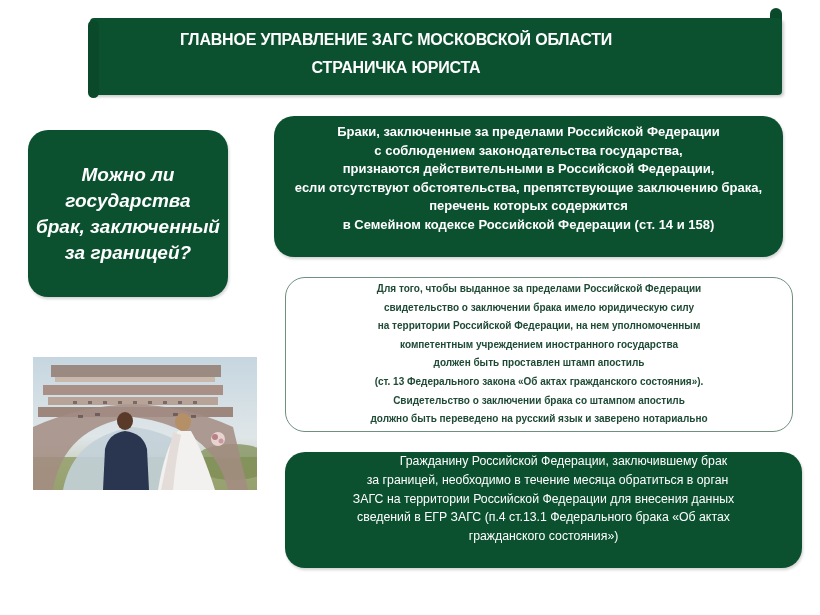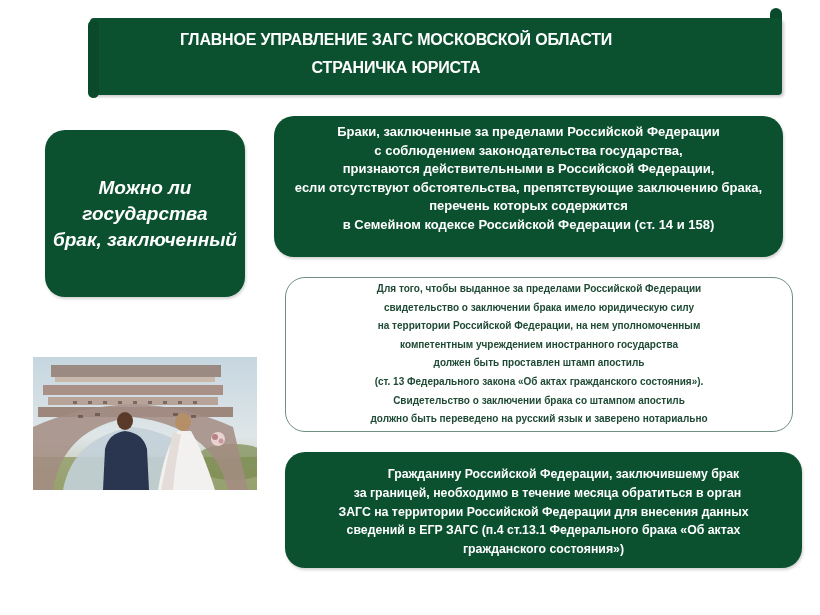--- a/index.html
+++ b/index.html
@@ -32,40 +32,40 @@
     .banner-text .l2 { padding-right: 80px; }
 
     .box {
       position: absolute; border-radius: 20px;
     }
     .green {
       background: #0b5130; color: #ffffff;
       box-shadow: 1px 2px 3px rgba(0,0,0,0.18);
     }
     .question {
-      left: 45px; top: 130px; width: 200px; height: 167px;
+      left: 28px; top: 130px; width: 200px; height: 167px;
       display: flex; align-items: center; justify-content: center;
       text-align: center; font-weight: bold; font-style: italic;
       font-size: 19px; line-height: 26px;
     }
     .info1 {
       left: 274px; top: 116px; width: 509px; height: 141px;
       text-align: center; font-weight: bold; font-size: 13px; line-height: 18.6px;
       padding-top: 7px; box-sizing: border-box;
     }
     .info2 {
       left: 285px; top: 277px; width: 508px; height: 155px;
       border: 1.5px solid #6f8f7f; background: #fff; color: #1f4a35;
       text-align: center; font-weight: bold; font-size: 10px; line-height: 18.6px;
       padding-top: 2px; box-sizing: border-box;
     }
     .info3 {
       left: 285px; top: 452px; width: 517px; height: 116px;
-      text-align: center; font-weight: bold; font-size: 12.3px; line-height: 18.8px;
-      padding-top: 13px; box-sizing: border-box;
+      text-align: center; font-weight: normal; font-size: 12.3px; line-height: 18.8px;
+      box-sizing: border-box;
     }
     .line { white-space: nowrap; }
     .info3 .line1 { padding-left: 40px; }
     .info3 .line2 { padding-left: 8px; }
 
     
     .photo {
       position: absolute; left: 33px; top: 357px; width: 224px; height: 133px;
       overflow: hidden;
       background: linear-gradient(180deg, #c9d7df 0%, #dbe3e6 45%, #a7ac86 78%, #7c8a55 100%);
@@ -82,20 +82,21 @@
     <div class="l2">СТРАНИЧКА ЮРИСТА</div>
   </div>
 </div>
 <div class="scroll-left"></div>
 
 <div class="box green question">
   <div>
     <div class="line">Можно ли</div>
     <div class="line">государства</div>
     <div class="line">брак, заключенный</div>
+    <div class="line">за границей?</div>
   </div>
 </div>
 
 <div class="box green info1">
   <div class="line">Браки, заключенные за пределами Российской Федерации</div>
   <div class="line">с соблюдением законодательства государства,</div>
   <div class="line">признаются действительными в Российской Федерации,</div>
   <div class="line">если отсутствуют обстоятельства, препятствующие заключению брака,</div>
   <div class="line">перечень которых содержится</div>
   <div class="line">в Семейном кодексе Российской Федерации (ст. 14 и 158)</div>

